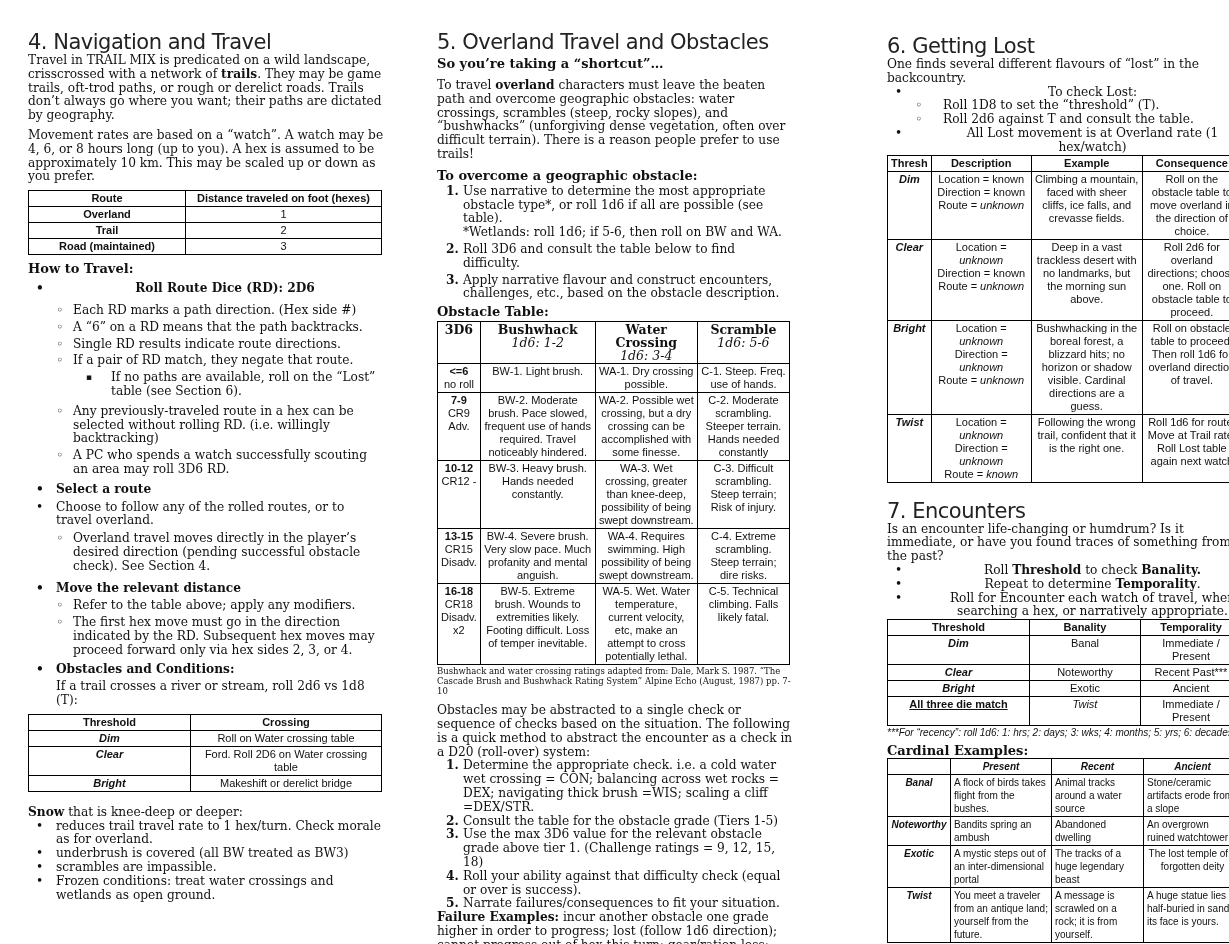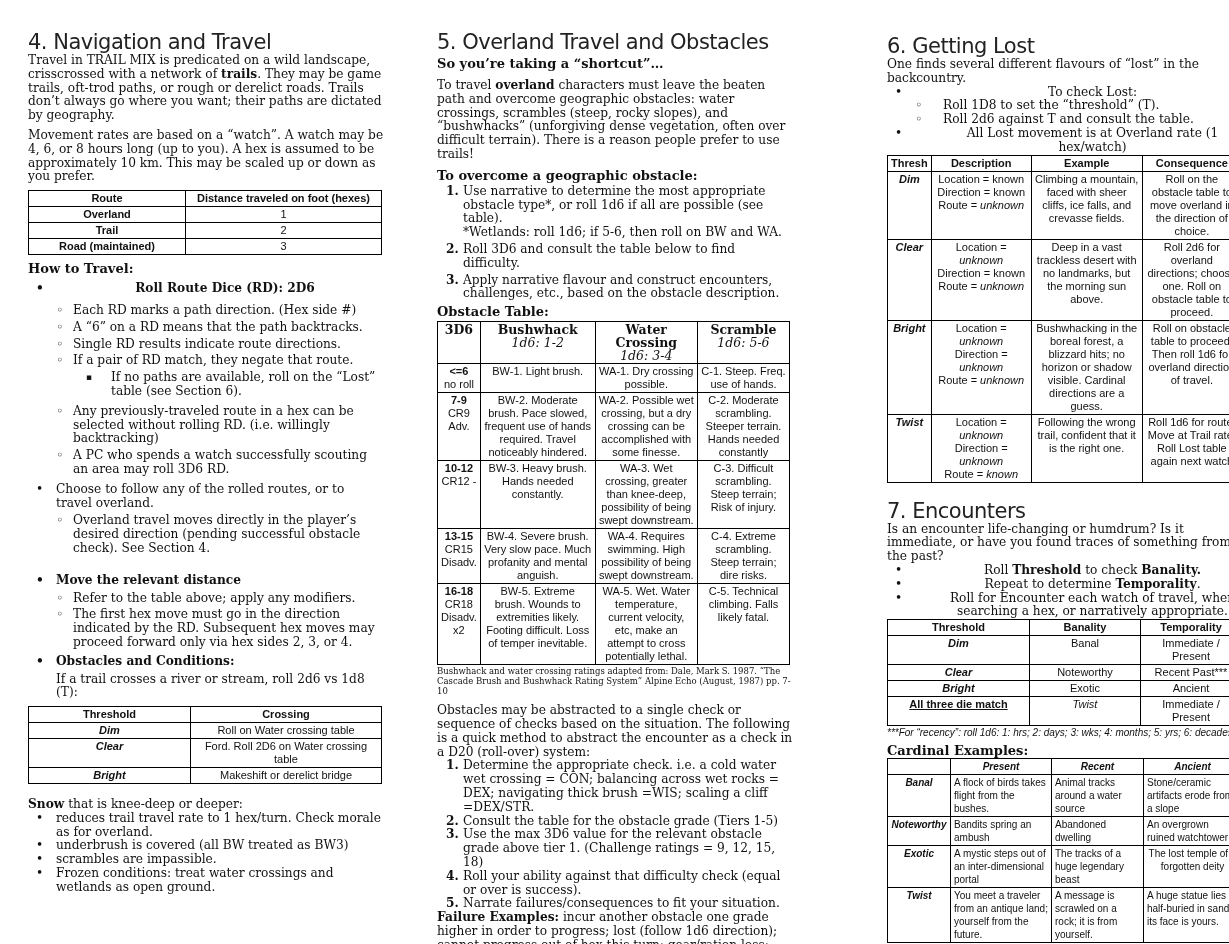--- a/index.html
+++ b/index.html
@@ -62,22 +62,23 @@
   <div class="sub">How to Travel:</div>
   <ul>
     <li class="b1" style="font-weight:bold;margin:6px 0 8px;">Roll Route Dice (RD): 2D6</li>
     <li class="b2">Each RD marks a path direction. (Hex side #)</li>
     <li class="b2">A “6” on a RD means that the path backtracks.</li>
     <li class="b2">Single RD results indicate route directions.</li>
     <li class="b2">If a pair of RD match, they negate that route.</li>
     <li class="b3" style="margin-bottom:6px;">If no paths are available, roll on the “Lost” table (see Section 6).</li>
     <li class="b2">Any previously-traveled route in a hex can be selected without rolling RD. (i.e. willingly backtracking)</li>
     <li class="b2" style="margin-bottom:6px;">A PC who spends a watch successfully scouting an area may roll 3D6 RD.</li>
+    <li class="b1s" style="font-weight:bold;margin-bottom:4px;">Select a route</li>
     <li class="b1s" style="margin-bottom:4px;">Choose to follow any of the rolled routes, or to travel overland.</li>
-    <li class="b2" style="margin-bottom:18px;">Overland travel moves directly in the player’s desired direction (pending successful obstacle check). See Section 4.</li>
+    <li class="b2" style="margin-bottom:8px;">Overland travel moves directly in the player’s desired direction (pending successful obstacle check). See Section 4.</li>
     <li class="b1s" style="font-weight:bold;margin-bottom:4px;">Move the relevant distance</li>
     <li class="b2">Refer to the table above; apply any modifiers.</li>
     <li class="b2" style="margin-bottom:5px;">The first hex move must go in the direction indicated by the RD.  Subsequent hex moves may proceed forward only via hex sides 2, 3, or 4.</li>
     <li class="b1s" style="font-weight:bold;margin-bottom:4px;">Obstacles and Conditions:</li>
   </ul>
   <p style="padding-left:28px;margin-bottom:6px;">If a trail crosses a river or stream, roll 2d6 vs 1d8 (T):</p>
   <table style="width:354px; margin-bottom:14px;">
     <tbody>
         <tr>
           <th style="width:155px">Threshold</th>

